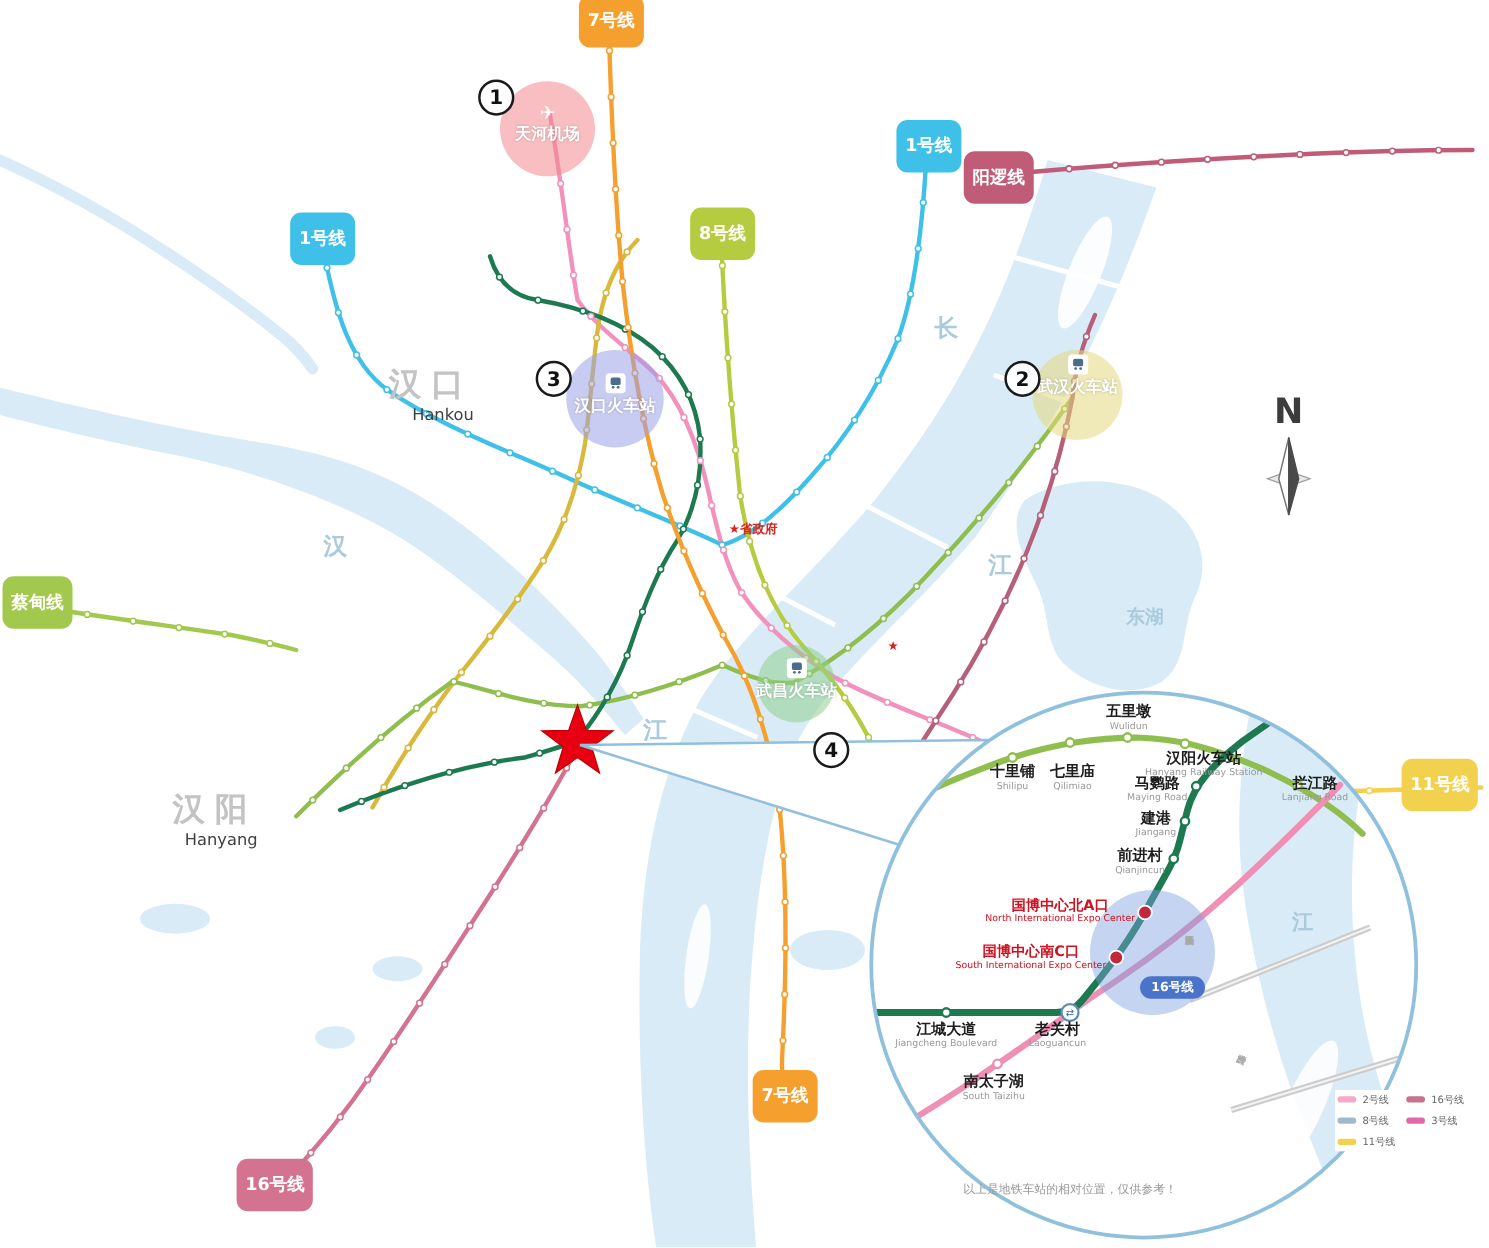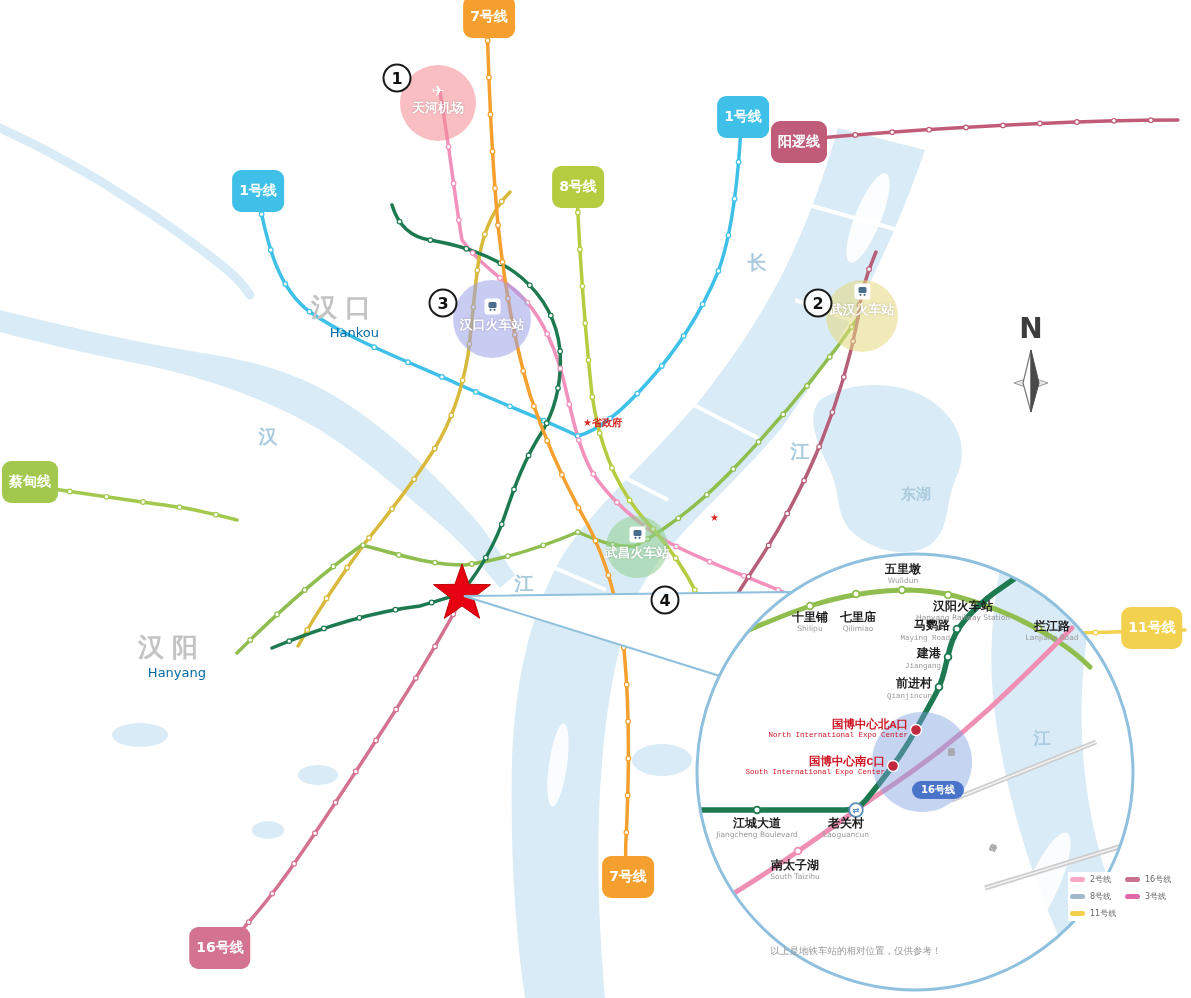--- a/index.html
+++ b/index.html
@@ -2,32 +2,32 @@
 <html><head>
 <meta charset="utf-8">
 <style>
   html,body{margin:0;padding:0;background:#fff;}
   .stage{position:relative;width:1191px;height:998px;background:#fff;overflow:hidden;
          font-family:"DejaVu Sans","Liberation Sans",sans-serif;}
   .stage > svg{position:absolute;left:0;top:0;}
 
   
   .lbl{position:absolute;transform:translate(-50%,0);text-align:center;white-space:nowrap;z-index:30;}
-  .lbl.r{transform:translate(-100%,0);text-align:right;font-family:Liberation Mono, monospace;}
+  .lbl.r{transform:translate(-100%,0);text-align:center;}
   .zh{font-size:12px;font-weight:bold;color:#1d1d1d;line-height:1.15;}
   .en{font-size:7.5px;color:#9a9a9a;line-height:1.15;}
   .lbl.hl .zh{color:#cf1322;font-size:11.5px;}
   .lbl.hl .en{color:#cf1322;font-size:7.5px;}
 
   .pill{position:absolute;transform:translate(-50%,-50%);color:#fff;font-size:14px;font-weight:bold;
         padding:12px 7px;border-radius:9px;white-space:nowrap;z-index:25;}
 
   .district{position:absolute;transform:translate(-50%,0);text-align:right;z-index:5;}
   .district .dzh{font-size:26px;font-weight:bold;color:#c3c3c3;letter-spacing:8px;}
-  .district .den{font-size:13px;color:#0369a1;}
+  .district .den{font-size:13px;color:#404040;}
 
   .water-char{position:absolute;transform:translate(-50%,-50%);color:#a9cbdd;font-weight:bold;
               font-size:19px;z-index:6;}
 
   .marknum{position:absolute;transform:translate(-50%,-50%);width:25px;height:25px;border:2.5px solid #1a1a1a;
            border-radius:50%;background:rgba(255,255,255,.9);color:#111;font-size:16px;font-weight:bold;
            display:flex;align-items:center;justify-content:center;z-index:35;}
 
   .hub{position:absolute;transform:translate(-50%,-50%);text-align:center;color:#fff;z-index:34;}
   .hub .hubicon{width:16px;height:16px;background:#fff;border-radius:3px;margin:0 auto 1px;

